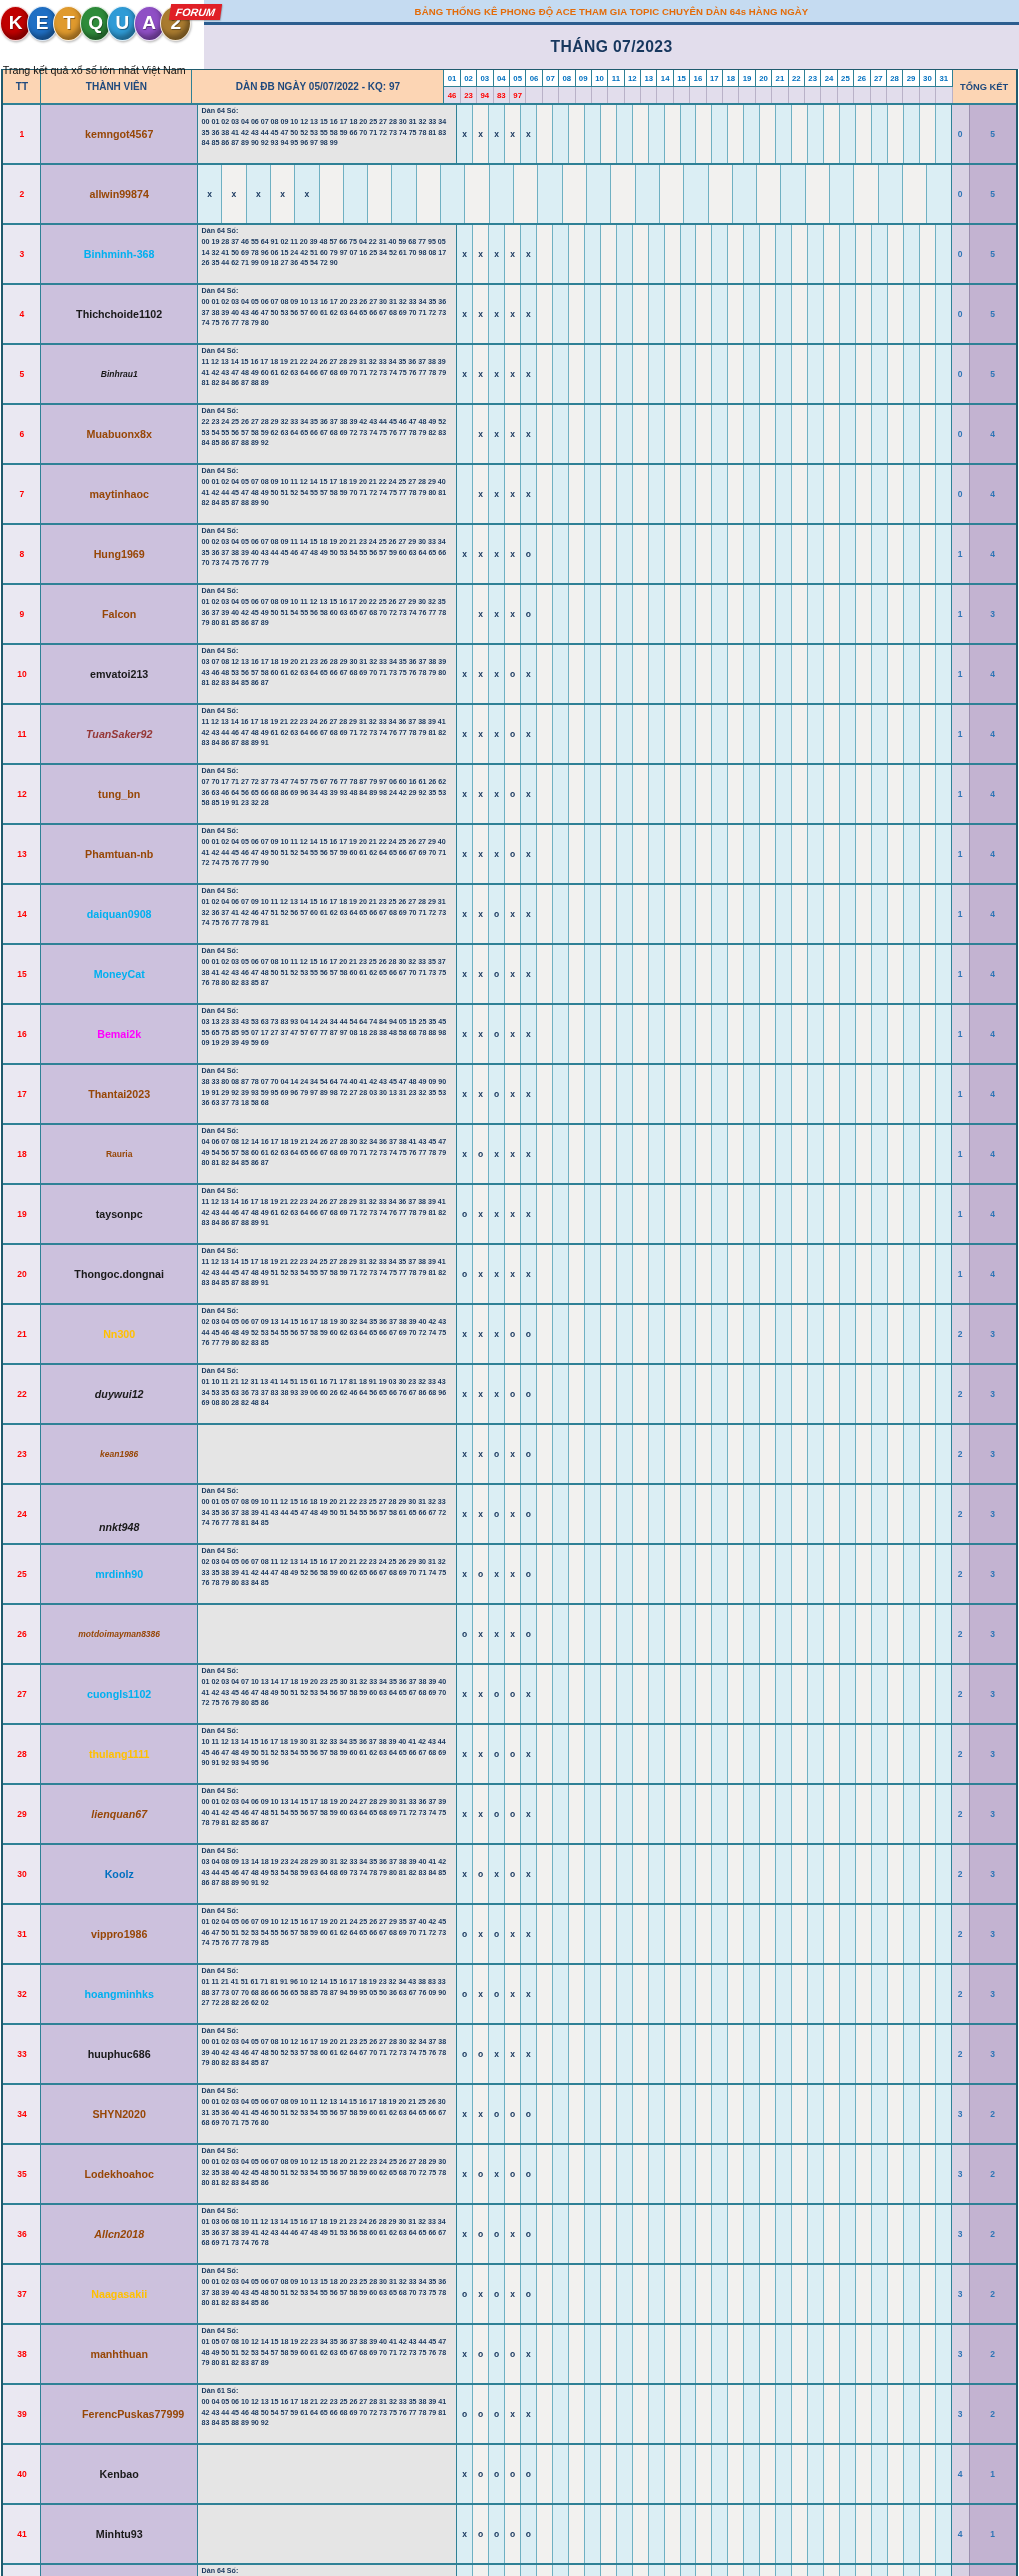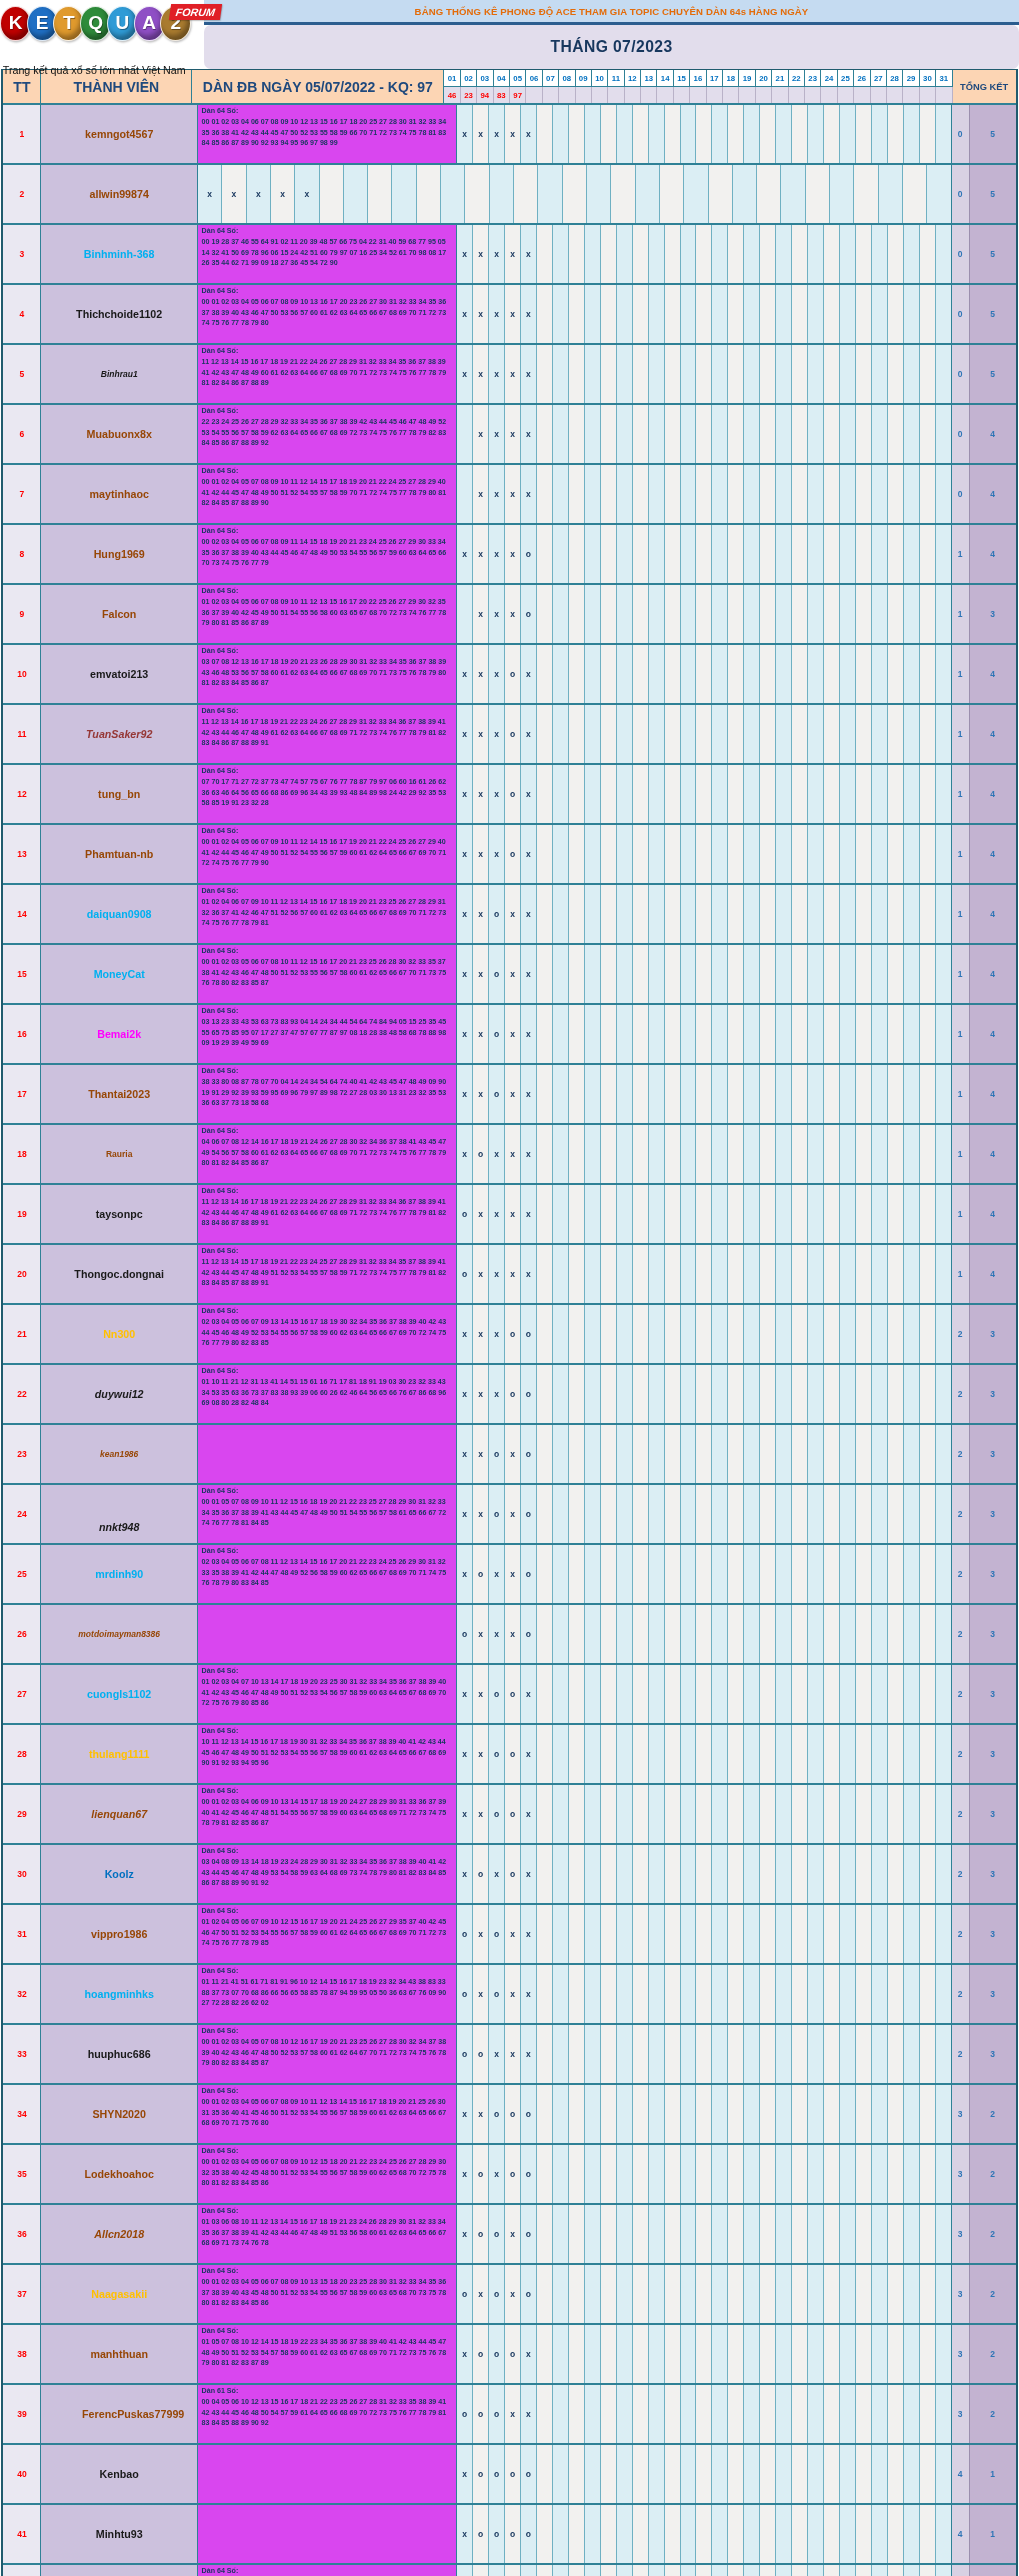--- a/index.html
+++ b/index.html
@@ -9,52 +9,52 @@
   
   .topbar{display:flex;height:69px;}
   .logo-block{width:204px;position:relative;background:#ffffff;}
   .logo-letters{position:absolute;left:4.3px;top:5.7px;display:flex;align-items:center;}
   .logo-letter{display:inline-flex;align-items:center;justify-content:center;width:29px;height:33px;border-radius:50%;color:#fff;font-weight:bold;font-size:19px;margin-left:-4.3px;border:1.4px solid rgba(255,255,255,.85);box-shadow:inset -2.8px -4.3px 5.7px rgba(0,0,0,.35), 0.7px 1.4px 2.1px rgba(0,0,0,.25);text-shadow:0.7px 0.7px 0.7px rgba(0,0,0,.4);}
   .forum-badge{position:absolute;left:170px;top:4.3px;background:#e01f26;color:#fff;font-style:italic;font-weight:bold;font-size:10.7px;padding:2.1px 5.7px;transform:skewX(-8deg);box-shadow:0.7px 0.7px 1.4px rgba(0,0,0,.3);}
   .tagline{position:absolute;left:2.8px;top:64px;font-size:10.7px;color:#111;white-space:nowrap;}
   .banner-right{flex:1;display:flex;flex-direction:column;}
   .banner-title{height:22px;background:#c5dbf1;color:#e36c0a;font-weight:bold;font-size:9.6px;display:flex;align-items:center;justify-content:center;letter-spacing:0.1px;}
   .banner-divider{height:2.8px;background:#2c5d8f;}
-  .month-band{flex:1;background:#e2ddec;display:flex;align-items:center;justify-content:center;border-radius:7px;}
+  .month-band{flex:1;background:#e2ddec;display:flex;align-items:center;justify-content:center;}
   .month-band span{font-size:15.7px;font-weight:bold;color:#17375e;letter-spacing:0.4px;}
 
   
   .board{margin:0 1.4px 1.4px 1.4px;border:2.1px solid #205b6e;border-top:1.4px solid #205b6e;}
   .grid-row{display:flex;align-items:stretch;}
   .c-tt{width:37px;flex:0 0 37px;}
   .c-name{width:150px;flex:0 0 150px;}
   .c-dan{width:251px;flex:0 0 251px;}
   .c-days{flex:1;display:flex;}
   .c-tkl{width:17px;flex:0 0 17px;}
   .c-tkr{width:46px;flex:0 0 46px;}
 
   
   .hdr{height:33px;border-bottom:2.1px solid #2f8196;}
-  .hdr .c-tt,.hdr .c-name,.hdr .c-dan,.hdr .c-tk{background:#fcd5b4;color:#1f497d;font-weight:bold;display:flex;align-items:center;justify-content:center;font-size:14px;border-right:1.4px solid #2f8196;}
+  .hdr .c-tt,.hdr .c-name,.hdr .c-dan,.hdr .c-tk{background:#fcd5b4;color:#1f497d;font-weight:bold;display:flex;align-items:center;justify-content:center;font-size:10px;border-right:1.4px solid #2f8196;}
   .hdr .c-tk{width:63px;flex:0 0 63px;font-size:9.3px;border-right:none;}
   .days-stack{flex:1;display:flex;flex-direction:column;}
   .days-head{display:flex;height:17px;border-bottom:1.4px solid #2f8196;}
   .day-h{flex:1;background:#ffffff;color:#0070c0;font-weight:bold;font-size:7.8px;display:flex;align-items:center;justify-content:center;border-right:0.7px solid #2f8196;}
   .results-row{display:flex;height:16px;background:#e2ddec;}
   .res-c{flex:1;color:#ff0000;font-weight:bold;font-size:7.8px;display:flex;align-items:center;justify-content:center;border-right:0.7px solid #b9b2c8;}
 
   
   .m-row{border-bottom:2.1px solid #2f8196;min-height:58px;}
   .m-row:last-child{border-bottom:none;}
   .cell-tt{background:#eae8f2;color:#ff0000;font-weight:bold;font-size:8.5px;display:flex;align-items:center;justify-content:center;border-right:1.4px solid #2f8196;}
   .cell-name{background:#ccc1dd;display:flex;align-items:center;justify-content:center;text-align:center;border-right:1.4px solid #2f8196;padding:0 2.8px;}
   .cell-name span{font-weight:bold;font-size:10.7px;}
   .cell-name span.small{font-size:8.5px;}
   .cell-name span.italic{font-style:italic;}
-  .cell-dan{background:#d946ef;color:#17365d;font-weight:bold;font-size:7.1px;line-height:1.5;padding:1.4px 3.6px;border-right:1.4px solid #2f8196;overflow:hidden;}
+  .cell-dan{background:#e5e5e5;color:#17365d;font-weight:bold;font-size:7.1px;line-height:1.5;padding:1.4px 3.6px;border-right:1.4px solid #2f8196;overflow:hidden;}
   .dan-title{display:block;}
   .day-cell{flex:1;display:flex;align-items:center;justify-content:center;color:#17365d;font-weight:bold;font-size:8.5px;border-right:0.7px solid #6fb0c2;}
   .day-cell.odd{background:#dbeef4;}
   .day-cell.even{background:#f2f1ef;}
   .day-cell:last-child{border-right:1.4px solid #2f8196;}
   .cell-tkl{background:#d8d1e3;color:#2e75b6;font-weight:bold;font-size:8.5px;display:flex;align-items:center;justify-content:center;border-right:0.7px solid #9b8fae;}
   .cell-tkr{background:#c3b3d1;color:#2e75b6;font-weight:bold;font-size:8.5px;display:flex;align-items:center;justify-content:center;}
 </style>
 </head>
 <body>

